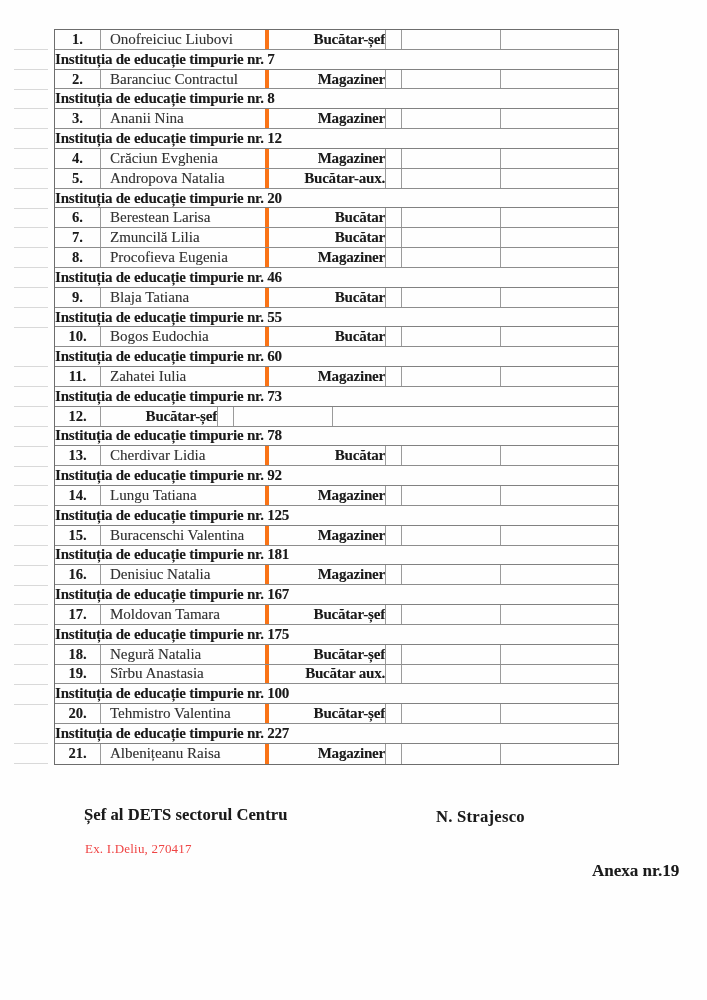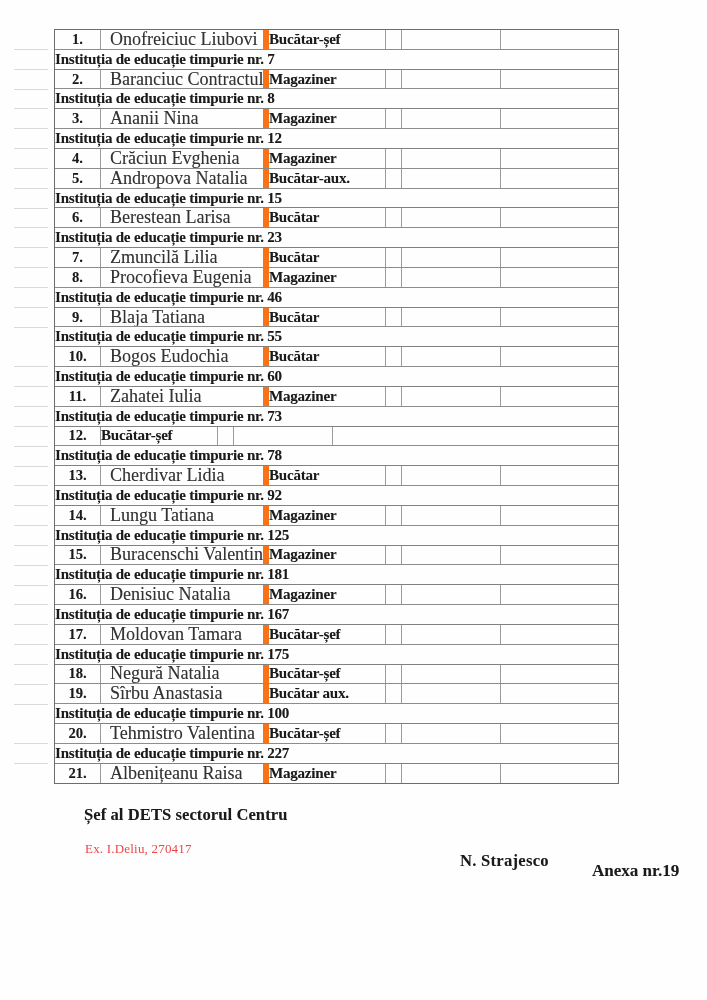--- a/index.html
+++ b/index.html
@@ -33,40 +33,40 @@
     border-bottom:1px solid #8d8d8d;
   }
   .row:last-child { border-bottom:none; }
   .cell {
     display:flex; align-items:center;
     height:100%;
     overflow:hidden; white-space:nowrap;
   }
   .c-num  { width:46px;  justify-content:center; border-right:1px solid #9b9b9b;
             font-weight:bold; font-size:14.5px; }
-  .c-name { width:168px; padding-left:9px; border-right:6px solid #f97316;
-            font-size:18px; color:#333333; }
-  .c-pos  { width:117px; justify-content:flex-start; border-right:1px solid #9b9b9b;
+  .c-name { width:168px; padding-left:9px; border-right:4px solid #f97316;
+            font-size:15px; color:#333333; }
+  .c-pos  { width:117px; justify-content:flex-end; border-right:1px solid #9b9b9b;
             font-weight:bold; font-size:15px; letter-spacing:-0.2px; }
   .c-narrow { width:16px; border-right:1px solid #9b9b9b; }
   .c-e1   { width:99px;  border-right:1px solid #9b9b9b; }
   .c-e2   { flex:1; }
   .row.institution { border-bottom-color:#818181; }
   .inst-label {
     display:block; width:492px; align-self:center;
     font-weight:bold; font-size:15px;
     letter-spacing:-0.2px; white-space:nowrap;
   }
   .sig-title {
     position:absolute; left:84px; top:805px;
     font-weight:bold; font-size:16.5px; letter-spacing:0.1px;
   }
   .sig-name {
-    position:absolute; left:460px; top:807px;
-    font-weight:bold; font-size:16.5px; letter-spacing:0.3px;margin-top:44px;
+    position:absolute; left:436px; top:807px;
+    font-weight:bold; font-size:16.5px; letter-spacing:0.3px;
   }
   .exec-note {
     position:absolute; left:85px; top:841px;
     font-size:13px; color:#ef4444; letter-spacing:0.2px;
     text-shadow:none;
   }
   .annex-label {
     position:absolute; left:546px; top:861px;
     font-weight:bold; font-size:17px;margin-left:46px;
   }
@@ -162,41 +162,38 @@
     </div>
     <div class="cell c-pos">
       <span>Bucătar-aux.</span>
     </div>
     <div class="cell c-narrow"></div>
     <div class="cell c-e1"></div>
     <div class="cell c-e2"></div>
   </div>
 
   <div class="row institution">
-    <span class="inst-label">Instituția de educație timpurie nr. 15</span>
+    <span class="inst-label">Instituția de educație timpurie nr. 20</span>
   </div>
 
   <div class="row person">
     <div class="cell c-num">
       <span>6.</span>
     </div>
     <div class="cell c-name">
       <span>Berestean Larisa</span>
     </div>
     <div class="cell c-pos">
       <span>Bucătar</span>
     </div>
     <div class="cell c-narrow"></div>
     <div class="cell c-e1"></div>
     <div class="cell c-e2"></div>
   </div>
 
-  <div class="row institution">
-    <span class="inst-label">Instituția de educație timpurie nr. 23</span>
-  </div>
 
   <div class="row person">
     <div class="cell c-num">
       <span>7.</span>
     </div>
     <div class="cell c-name">
       <span>Zmuncilă Lilia</span>
     </div>
     <div class="cell c-pos">
       <span>Bucătar</span>

